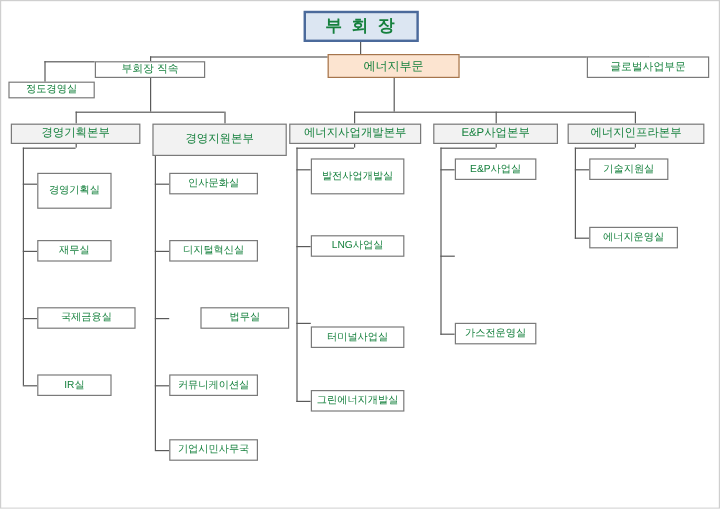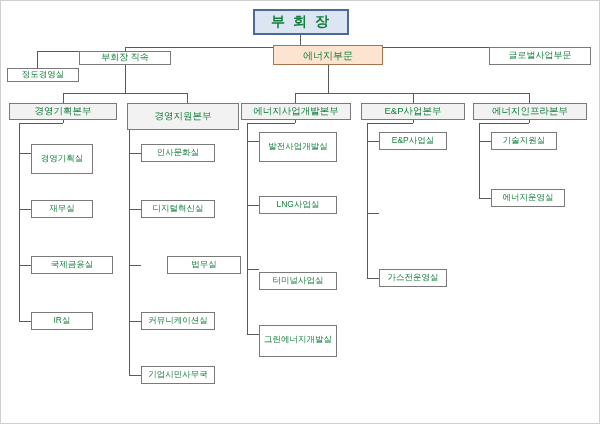--- a/index.html
+++ b/index.html
@@ -148,21 +148,21 @@
 
   <div class="node small" style="left:140px; top:143px; width:74px; height:18px;">인사문화실</div>
   <div class="node small" style="left:140px; top:199px; width:74px; height:18px;">디지털혁신실</div>
   <div class="node small" style="left:132px; top:255px; width:74px; height:18px;margin-left:34px;">법무실</div>
   <div class="node small" style="left:140px; top:311px; width:74px; height:18px;">커뮤니케이션실</div>
   <div class="node small" style="left:140px; top:365px; width:74px; height:18px;">기업시민사무국</div>
 
   <div class="node small" style="left:258px; top:131px; width:78px; height:30px;">발전사업개발실</div>
   <div class="node small" style="left:258px; top:195px; width:78px; height:18px;">LNG사업실</div>
   <div class="node small" style="left:258px; top:259px; width:78px; height:18px;margin-top:12px;">터미널사업실</div>
-  <div class="node small" style="left:258px; top:324px; width:78px; height:32px;font-family:Liberation Mono, monospace;">그린에너지개발실</div>
+  <div class="node small" style="left:258px; top:324px; width:78px; height:18px;">그린에너지개발실</div>
 
   <div class="node small" style="left:378px; top:131px; width:68px; height:18px;">E&amp;P사업실</div>
   <div class="node small" style="left:378px; top:268px; width:68px; height:18px;">가스전운영실</div>
 
   <div class="node small" style="left:490px; top:131px; width:66px; height:18px;">기술지원실</div>
   <div class="node small" style="left:490px; top:188px; width:74px; height:18px;">에너지운영실</div>
 
 </div>
 
 </body></html>

